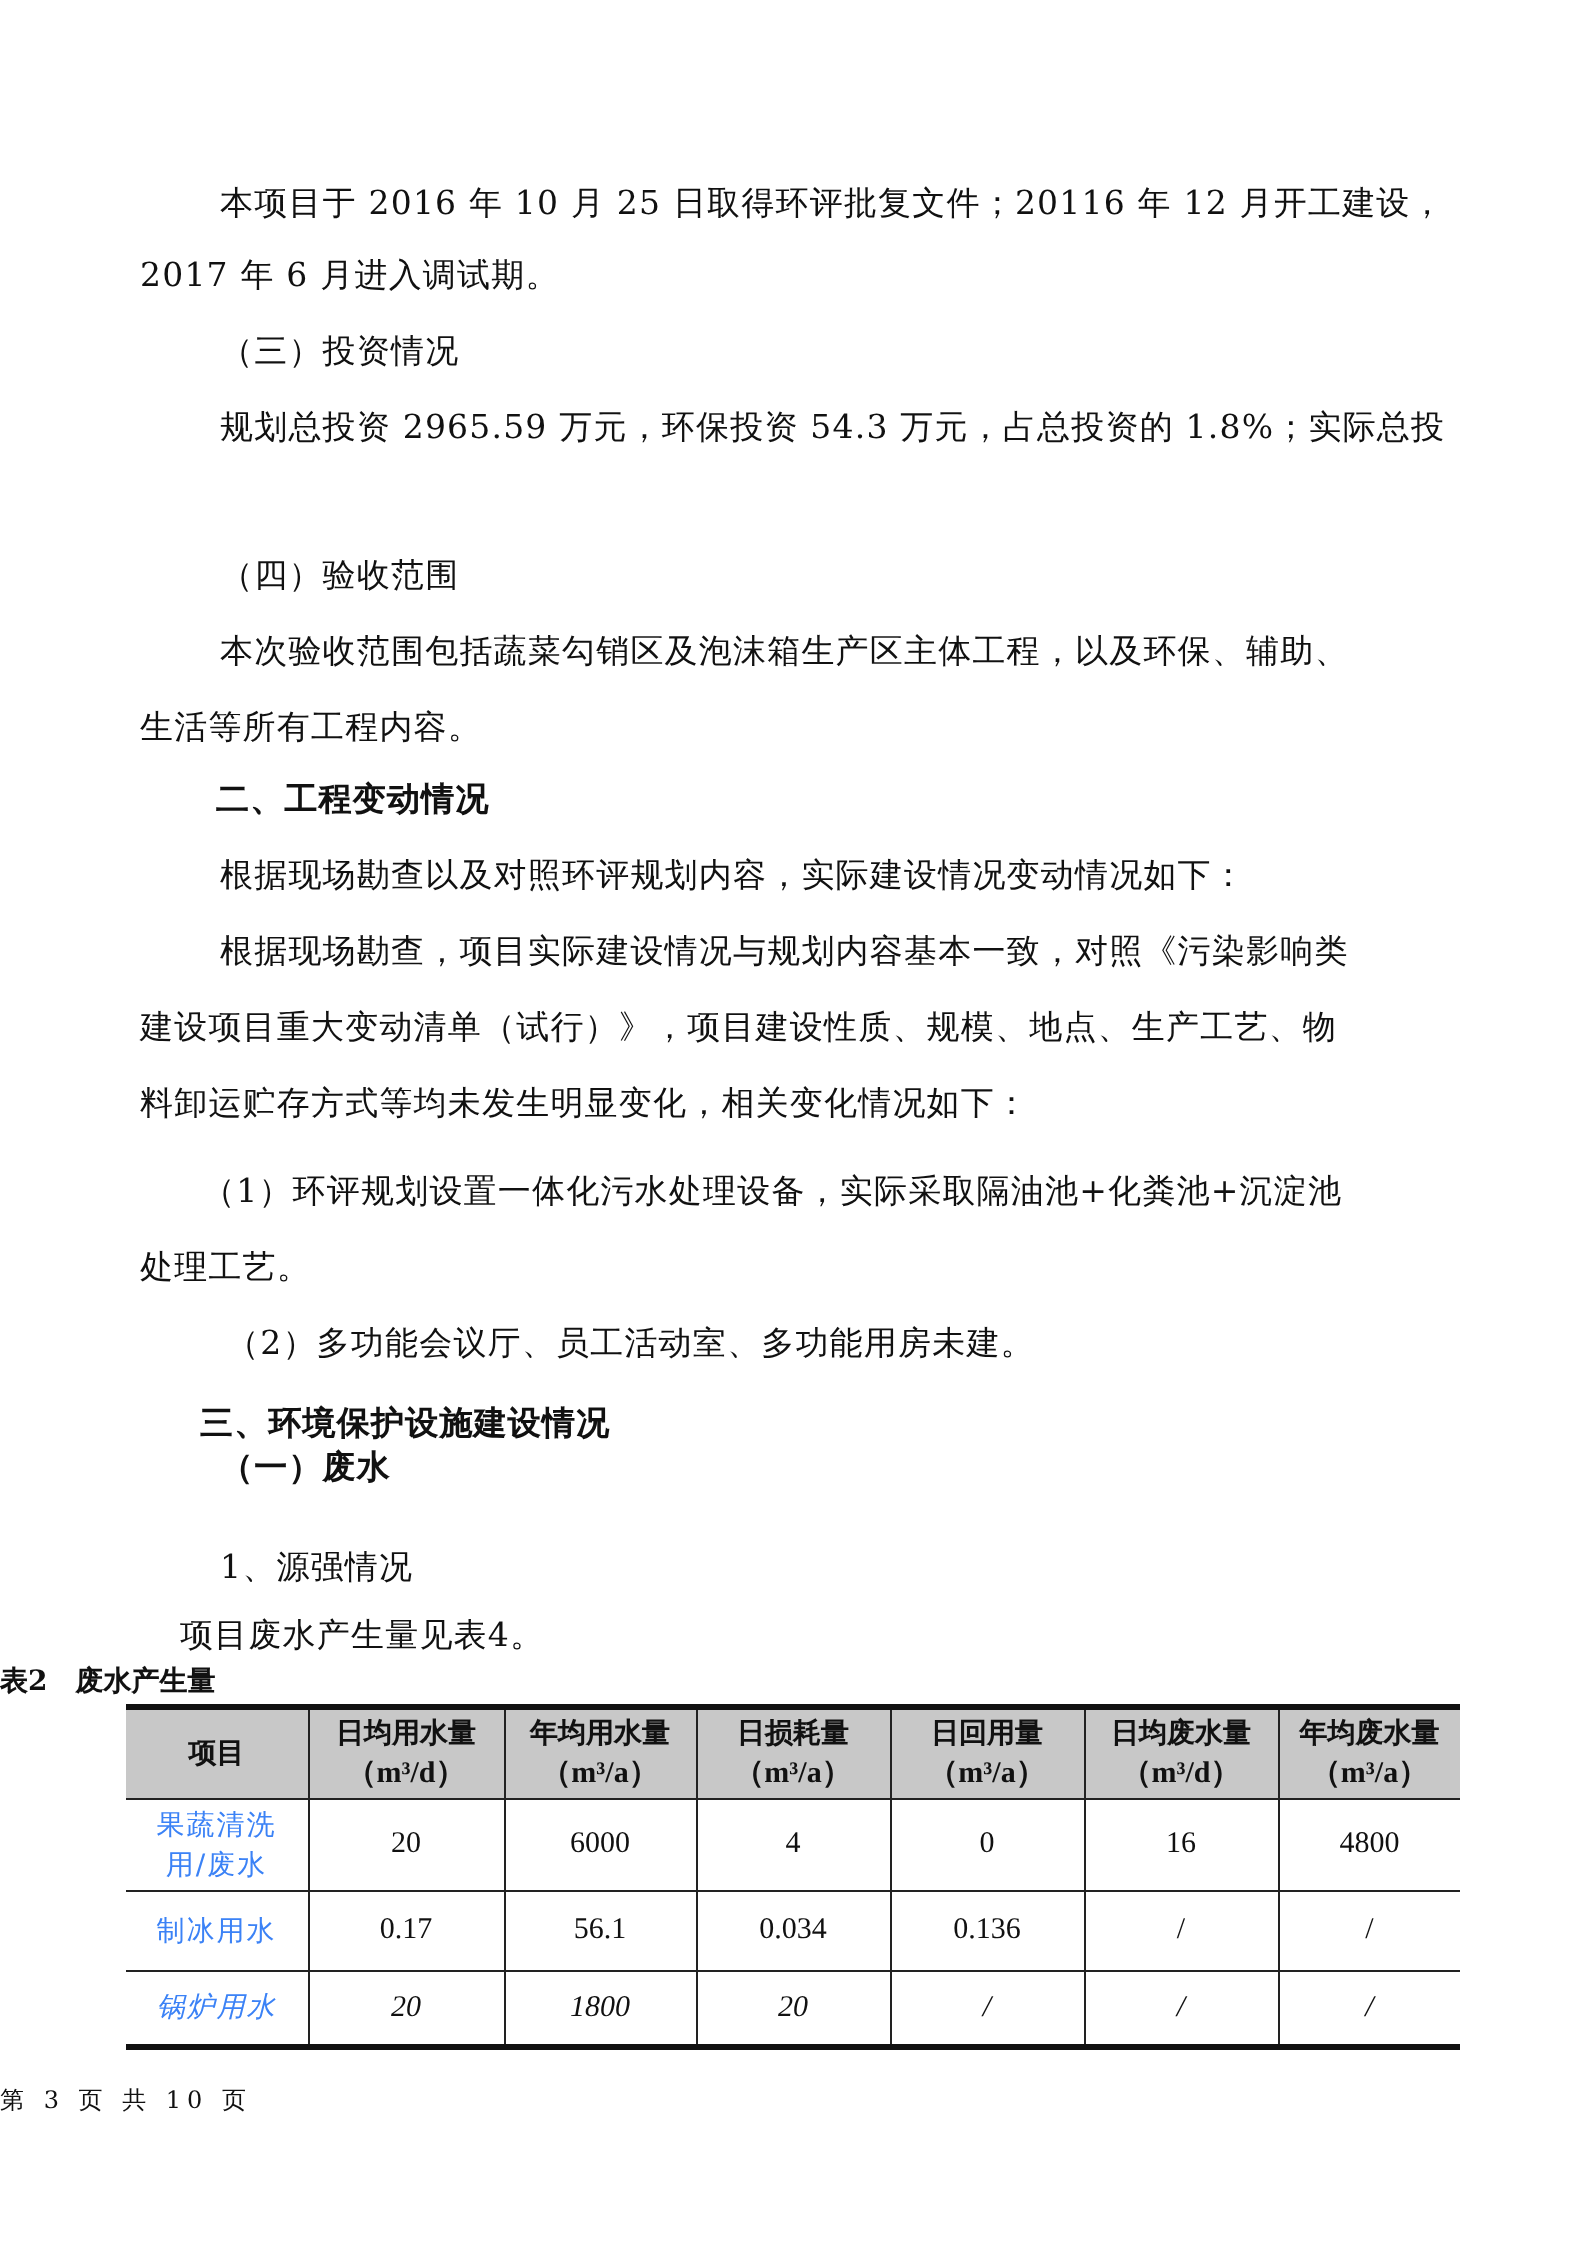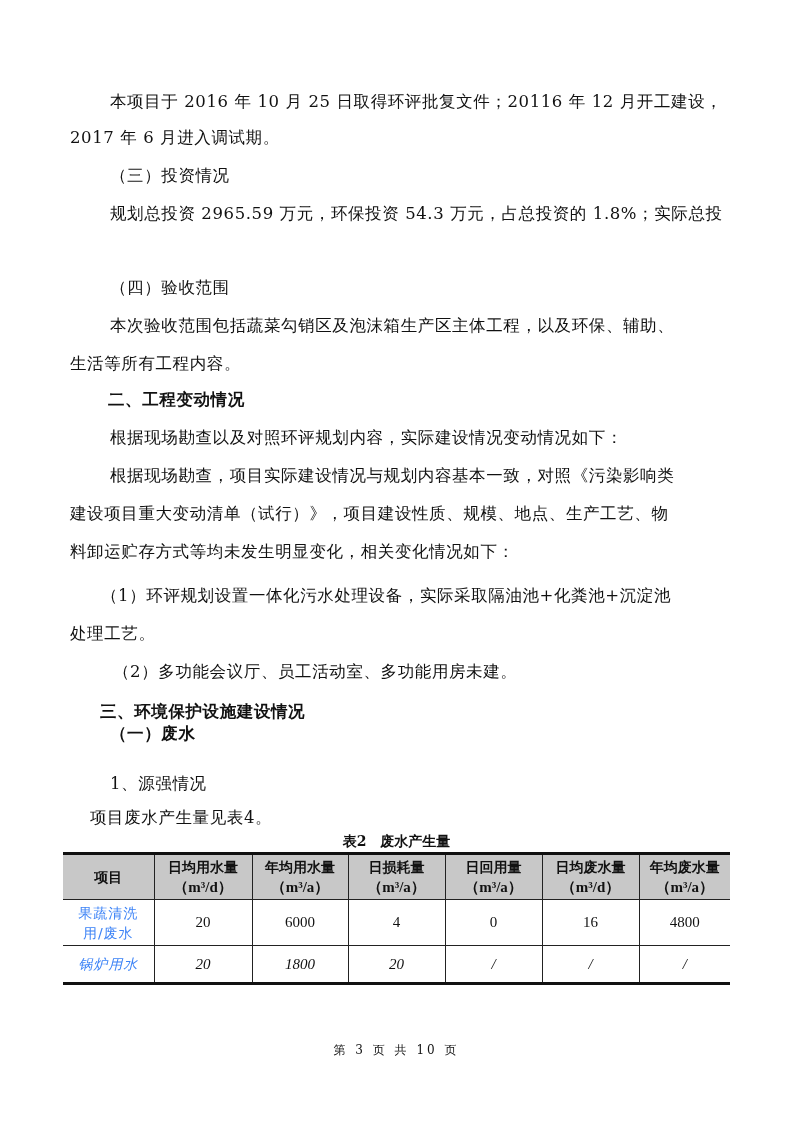--- a/index.html
+++ b/index.html
@@ -8,21 +8,21 @@
     font-family: "DejaVu Serif", "Liberation Serif", serif;
     color: #111;
   }
   .page { position: absolute; left: 0; top: 0; width: 793px; height: 834px; }
   .line {
     position: absolute; font-size: 16.5px; line-height: 24px; white-space: nowrap;
     letter-spacing: 0.6px;
   }
   .bold { font-weight: bold; }
   .caption {
-    position: absolute; left: 0; width: 793px; text-align: center;
+    position: absolute; left: 0; width: 793px; 
     top: 831px; font-size: 14px; font-weight: bold; line-height: 20px;
   }
   table.data {
     position: absolute; left: 63px; top: 852px; width: 667px;
     border-collapse: collapse; table-layout: fixed;
     border-top: 3px solid #111; border-bottom: 3px solid #111;
     font-family: "Liberation Serif", "DejaVu Serif", serif;
   }
   table.data th, table.data td {
     border-left: 1px solid #0f766e; border-right: 1px solid #222;
@@ -39,21 +39,21 @@
   table.data tbody td { font-size: 15px; border-bottom: 1px solid #222; }
   table.data tbody tr:last-child td { border-bottom: none; font-style: italic; }
   table.data tbody td.rowhead {
     font-family: "DejaVu Sans", "Liberation Sans", sans-serif; font-size: 14px; color: #3b82f6;
     letter-spacing: 1px; line-height: 20px;
   }
   .r1 td { height: 45px; }
   .r2 td { height: 39px; }
   .r3 td { height: 36px; }
   .footer {
-    position: absolute; left: 0; width: 793px; top: 1042px; text-align: center;
+    position: absolute; left: 0; width: 793px; top: 1042px; 
     font-size: 12px; font-family: "DejaVu Serif", "Liberation Serif", serif;
     letter-spacing: 3px;
   }
 </style>
 </head>
 <body>
 
 <div class="page">
 
   <div class="line" style="left:110px; top:90px;">本项目于 2016 年 10 月 25 日取得环评批复文件；20116 年 12 月开工建设，</div>
@@ -107,20 +107,29 @@
     <tbody>
       <tr class="r1">
         <td class="rowhead"><span>果蔬清洗</span><br><span>用/废水</span></td>
         <td>20</td>
         <td>6000</td>
         <td>4</td>
         <td>0</td>
         <td>16</td>
         <td>4800</td>
       </tr>
+      <tr class="r2">
+        <td class="rowhead">制冰用水</td>
+        <td>0.17</td>
+        <td>56.1</td>
+        <td>0.034</td>
+        <td>0.136</td>
+        <td>/</td>
+        <td>/</td>
+      </tr>
       <tr class="r3">
         <td class="rowhead">锅炉用水</td>
         <td>20</td>
         <td>1800</td>
         <td>20</td>
         <td>/</td>
         <td>/</td>
         <td>/</td>
       </tr>
     </tbody>

